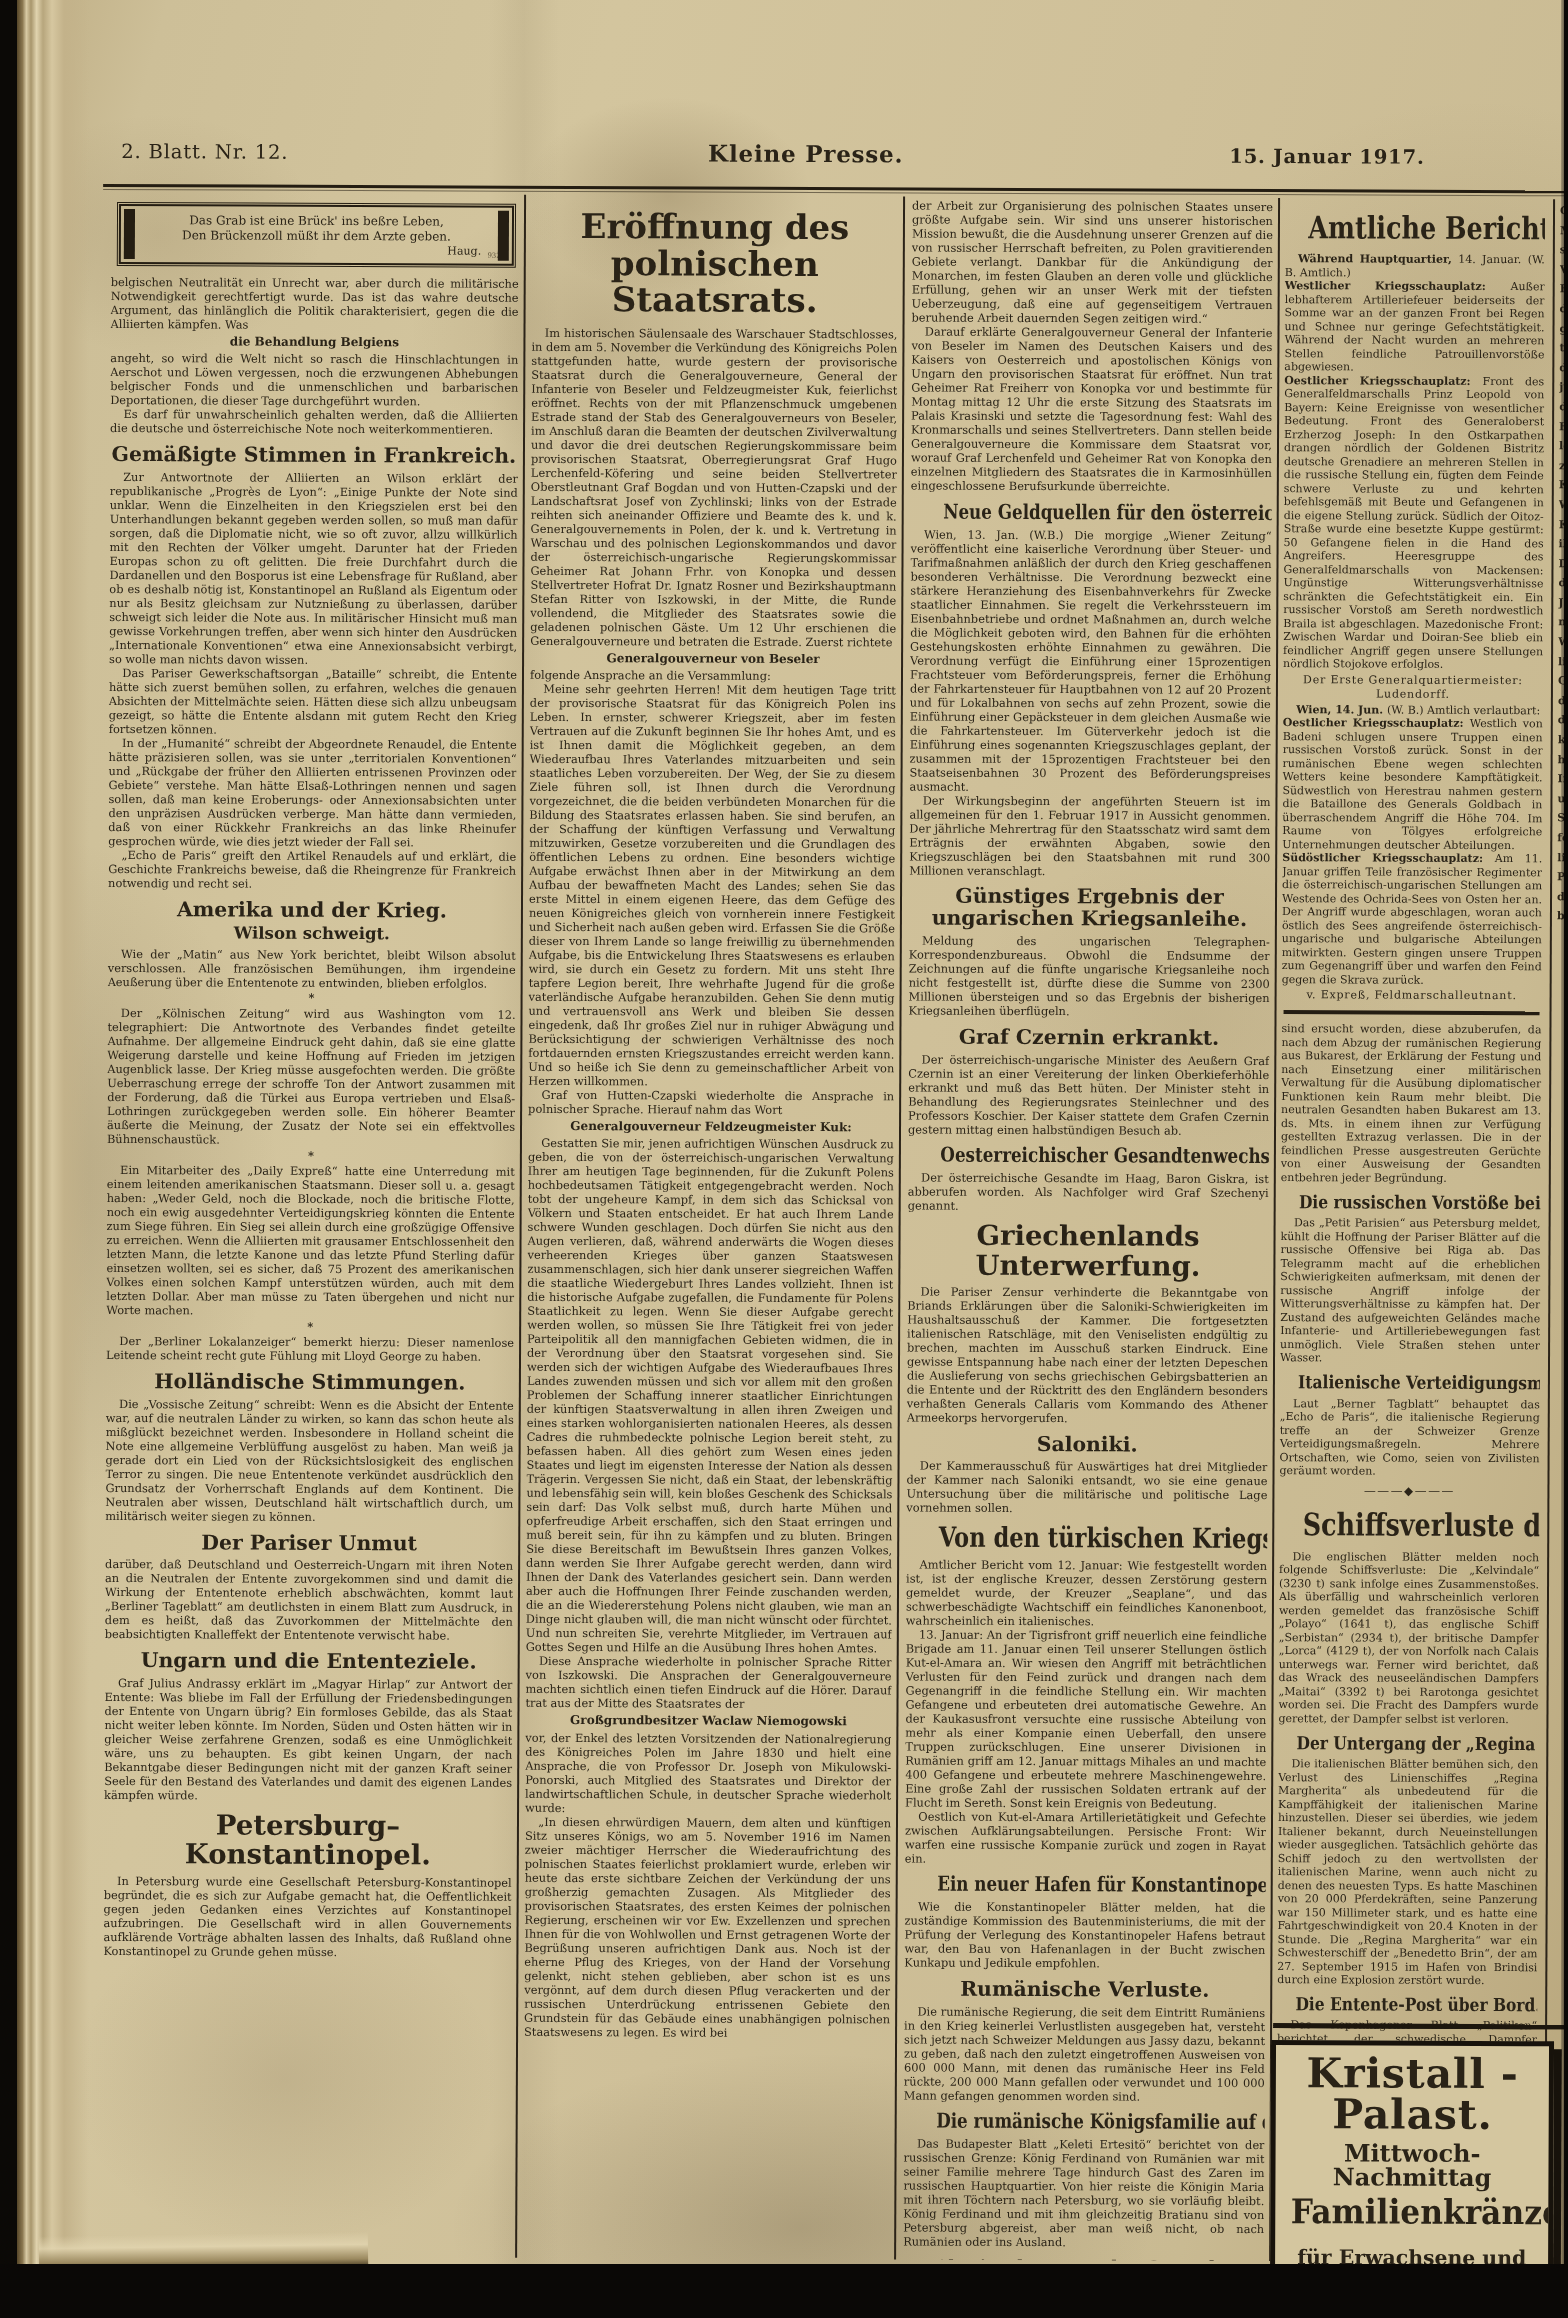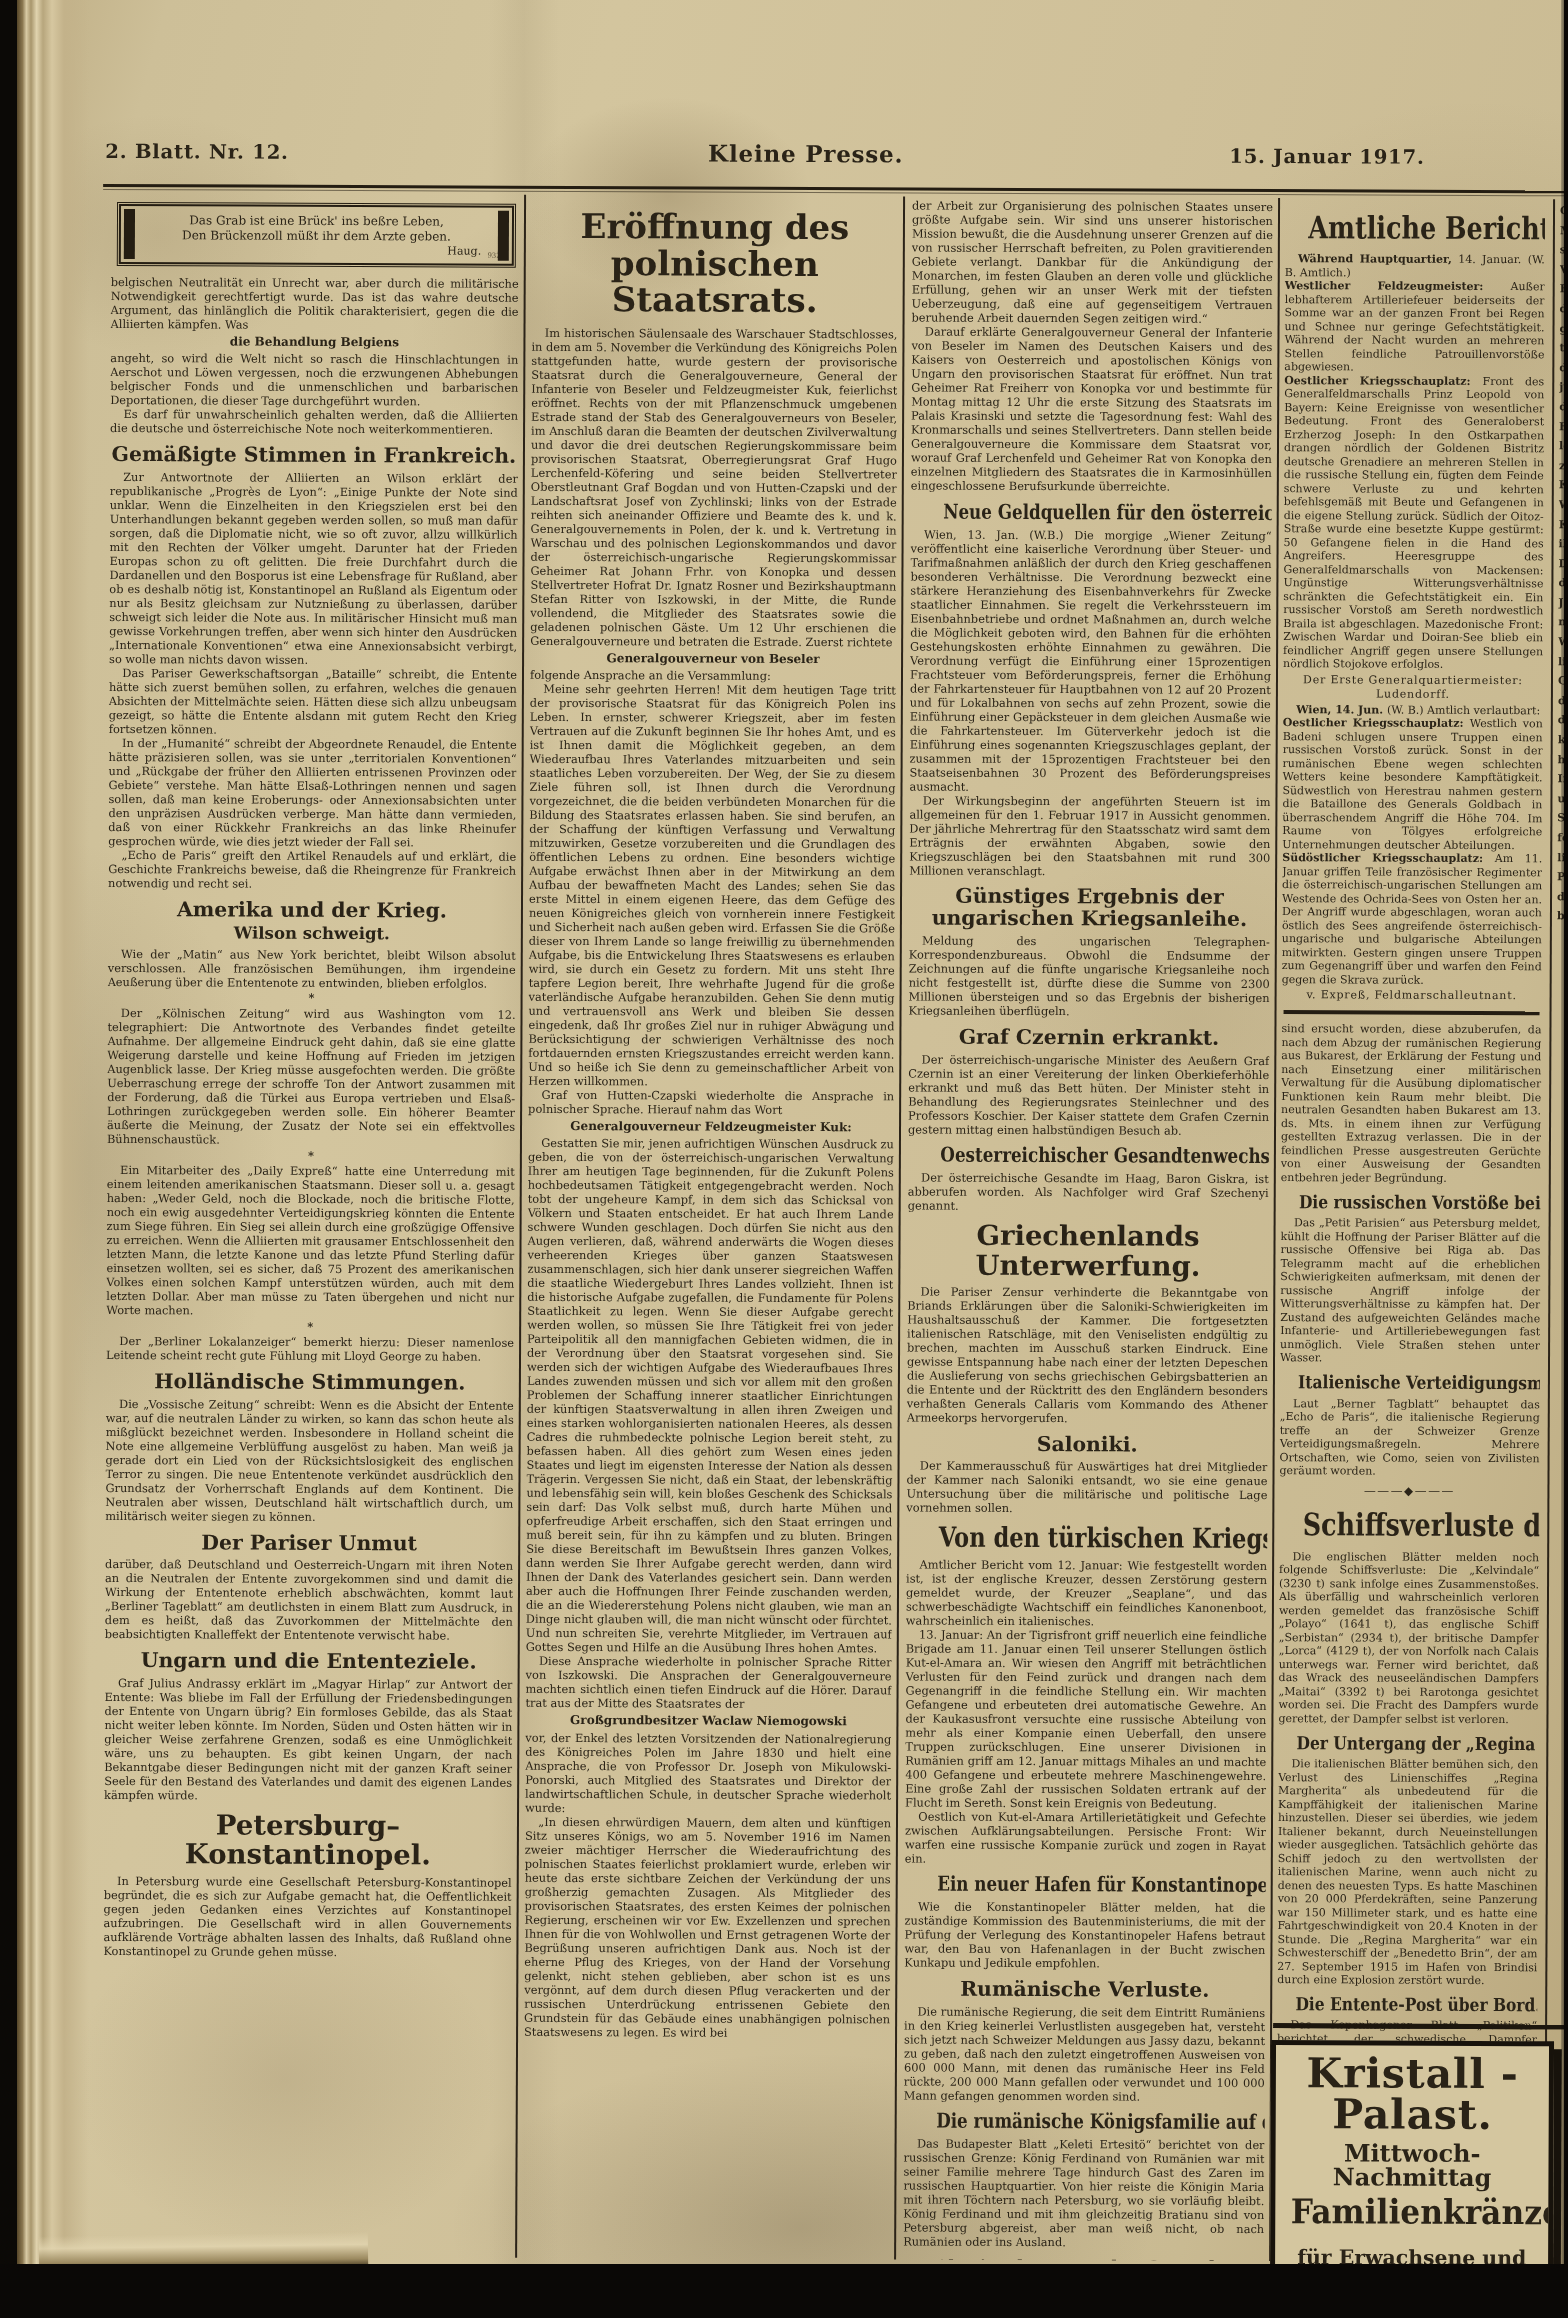--- a/index.html
+++ b/index.html
@@ -21,21 +21,21 @@
   .left-edge{position:absolute;left:0;top:0;width:72px;height:2268px;
     background:linear-gradient(90deg,#564628 0,#8a7750 5.5px,#d8caa4 9.4px,#a8966c 14px,#e0d3ae 19.6px,#b7a67d 26px,#d6c7a0 35px,#c3b28a 47px,rgba(207,192,152,0) 100%);}
   .fold-shade{position:absolute;left:471px;top:0;width:71px;height:2268px;
     background:linear-gradient(90deg,rgba(0,0,0,0) 0,rgba(70,55,30,.07) 50%,rgba(0,0,0,0) 100%);}
   .bottom-dark{position:absolute;left:0;top:2264px;width:1569px;height:55px;background:#0a0806;}
   .bottom-pages{position:absolute;left:22px;top:2234px;width:329px;height:36px;transform:rotate(-.8deg);
     background:linear-gradient(180deg,rgba(0,0,0,0) 0,rgba(226,213,176,.8) 35%,#9c8a60 75%,#3a2e18 100%);}
   .right-dark{position:absolute;left:1561px;top:0;width:7.8px;height:2268px;background:linear-gradient(90deg,rgba(10,8,6,.2),#0a0806);}
   .content{position:absolute;left:0;top:0;width:1569px;height:2268px;transform:rotate(.25deg);}
   
-  .mast-left{position:absolute;left:84px;top:143px;font-weight:bold;font-size:19.6px;letter-spacing:0.8px;}
+  .mast-left{position:absolute;left:100px;top:143px;font-weight:normal;font-size:19.6px;letter-spacing:0.8px;}
   .mast-center{position:absolute;left:0;top:140px;width:1569px;text-align:center;font-weight:bold;font-size:23px;letter-spacing:0.8px;}
   .mast-right{position:absolute;left:1208px;top:143px;width:345px;font-weight:bold;font-size:19.6px;letter-spacing:0.8px;}
   .mast-rule{position:absolute;left:82px;top:187px;width:1479px;height:3.1px;background:#241d12;}
   .mast-rule2{position:absolute;left:82px;top:192px;width:1479px;height:0.8px;background:rgba(36,29,18,.55);}
   
   .col{position:absolute;top:198px;height:2061px;overflow:hidden;text-align:justify;}
   .col-1{left:90px;width:408px;font-size:11.4px;line-height:14px;}
   .col-2{left:511px;width:366px;font-size:11.4px;line-height:14px;}
   .col-3{left:891px;width:361px;font-size:11.4px;line-height:14px;}
   .col-4{left:1264px;width:260px;font-size:11px;line-height:13.5px;}
@@ -218,21 +218,21 @@
               <div class="head h-md cond">Abreise der neutralen Gesandten aus Bukarest</div>
               <p class="par">Aus Berlin wird amtlich gemeldet: Die neutralen Regierungen, die diplomatische Vertreter in Bukarest unterhalten,</p>
             </div>
           </div>
         </div>
       <div class="col col-4">
           <div class="colbody">
             <div>
               <div class="head h-xl">Amtliche Berichte.</div>
               <p class="par"><span class="lead">Während Hauptquartier, </span>14. Januar. (W. B. Amtlich.)</p>
-              <p class="par noind"><span class="lead">Westlicher Feldzeugmeister: </span>Außer lebhafterem Artilleriefeuer beiderseits der Somme war an der ganzen Front bei Regen und Schnee nur geringe Gefechtstätigkeit. Während der Nacht wurden an mehreren Stellen feindliche Patrouillenvorstöße abgewiesen.</p>
+              <p class="par noind"><span class="lead">Westlicher Kriegsschauplatz: </span>Außer lebhafterem Artilleriefeuer beiderseits der Somme war an der ganzen Front bei Regen und Schnee nur geringe Gefechtstätigkeit. Während der Nacht wurden an mehreren Stellen feindliche Patrouillenvorstöße abgewiesen.</p>
               <p class="par noind"><span class="lead">Oestlicher Kriegsschauplatz: </span>Front des Generalfeldmarschalls Prinz Leopold von Bayern: Keine Ereignisse von wesentlicher Bedeutung. Front des Generaloberst Erzherzog Joseph: In den Ostkarpathen drangen nördlich der Goldenen Bistritz deutsche Grenadiere an mehreren Stellen in die russische Stellung ein, fügten dem Feinde schwere Verluste zu und kehrten befehlsgemäß mit Beute und Gefangenen in die eigene Stellung zurück. Südlich der Oitoz-Straße wurde eine besetzte Kuppe gestürmt: 50 Gefangene fielen in die Hand des Angreifers. Heeresgruppe des Generalfeldmarschalls von Mackensen: Ungünstige Witterungsverhältnisse schränkten die Gefechtstätigkeit ein. Ein russischer Vorstoß am Sereth nordwestlich Braila ist abgeschlagen. Mazedonische Front: Zwischen Wardar und Doiran-See blieb ein feindlicher Angriff gegen unsere Stellungen nördlich Stojokove erfolglos.</p>
               <p class="sig">Der Erste Generalquartiermeister: Ludendorff.</p>
               <p class="par"><span class="lead">Wien, 14. Jun. </span>(W. B.) Amtlich verlautbart:</p>
               <p class="par noind"><span class="lead">Oestlicher Kriegsschauplatz: </span>Westlich von Badeni schlugen unsere Truppen einen russischen Vorstoß zurück. Sonst in der rumänischen Ebene wegen schlechten Wetters keine besondere Kampftätigkeit. Südwestlich von Herestrau nahmen gestern die Bataillone des Generals Goldbach in überraschendem Angriff die Höhe 704. Im Raume von Tölgyes erfolgreiche Unternehmungen deutscher Abteilungen.</p>
               <p class="par noind"><span class="lead">Südöstlicher Kriegsschauplatz: </span>Am 11. Januar griffen Teile französischer Regimenter die österreichisch-ungarischen Stellungen am Westende des Ochrida-Sees von Osten her an. Der Angriff wurde abgeschlagen, woran auch östlich des Sees angreifende österreichisch-ungarische und bulgarische Abteilungen mitwirkten. Gestern gingen unsere Truppen zum Gegenangriff über und warfen den Feind gegen die Skrava zurück.</p>
               <p class="sig">v. Expreß, Feldmarschalleutnant.</p>
               <p class="hrule"></p>
             </div>
             <div>
               <p class="par noind">sind ersucht worden, diese abzuberufen, da nach dem Abzug der rumänischen Regierung aus Bukarest, der Erklärung der Festung und nach Einsetzung einer militärischen Verwaltung für die Ausübung diplomatischer Funktionen kein Raum mehr bleibt. Die neutralen Gesandten haben Bukarest am 13. ds. Mts. in einem ihnen zur Verfügung gestellten Extrazug verlassen. Die in der feindlichen Presse ausgestreuten Gerüchte von einer Ausweisung der Gesandten entbehren jeder Begründung.</p>

